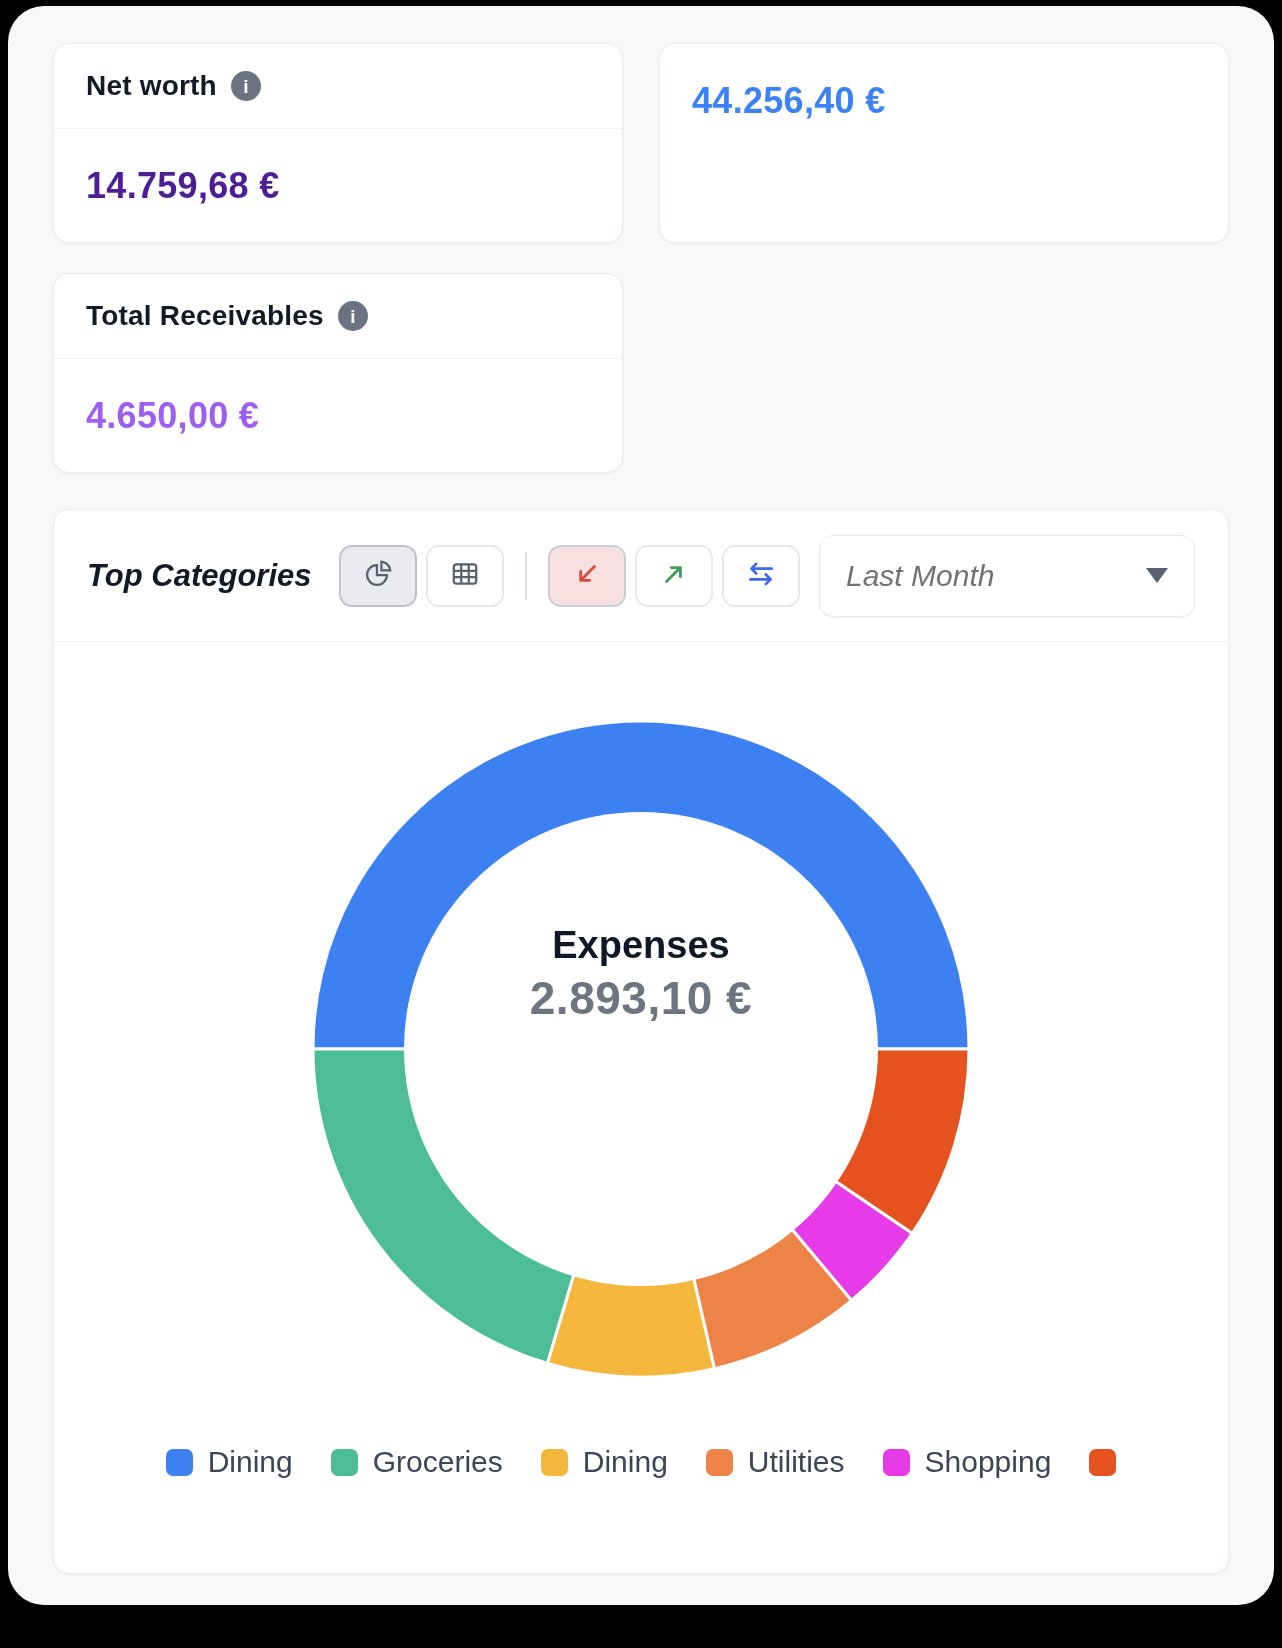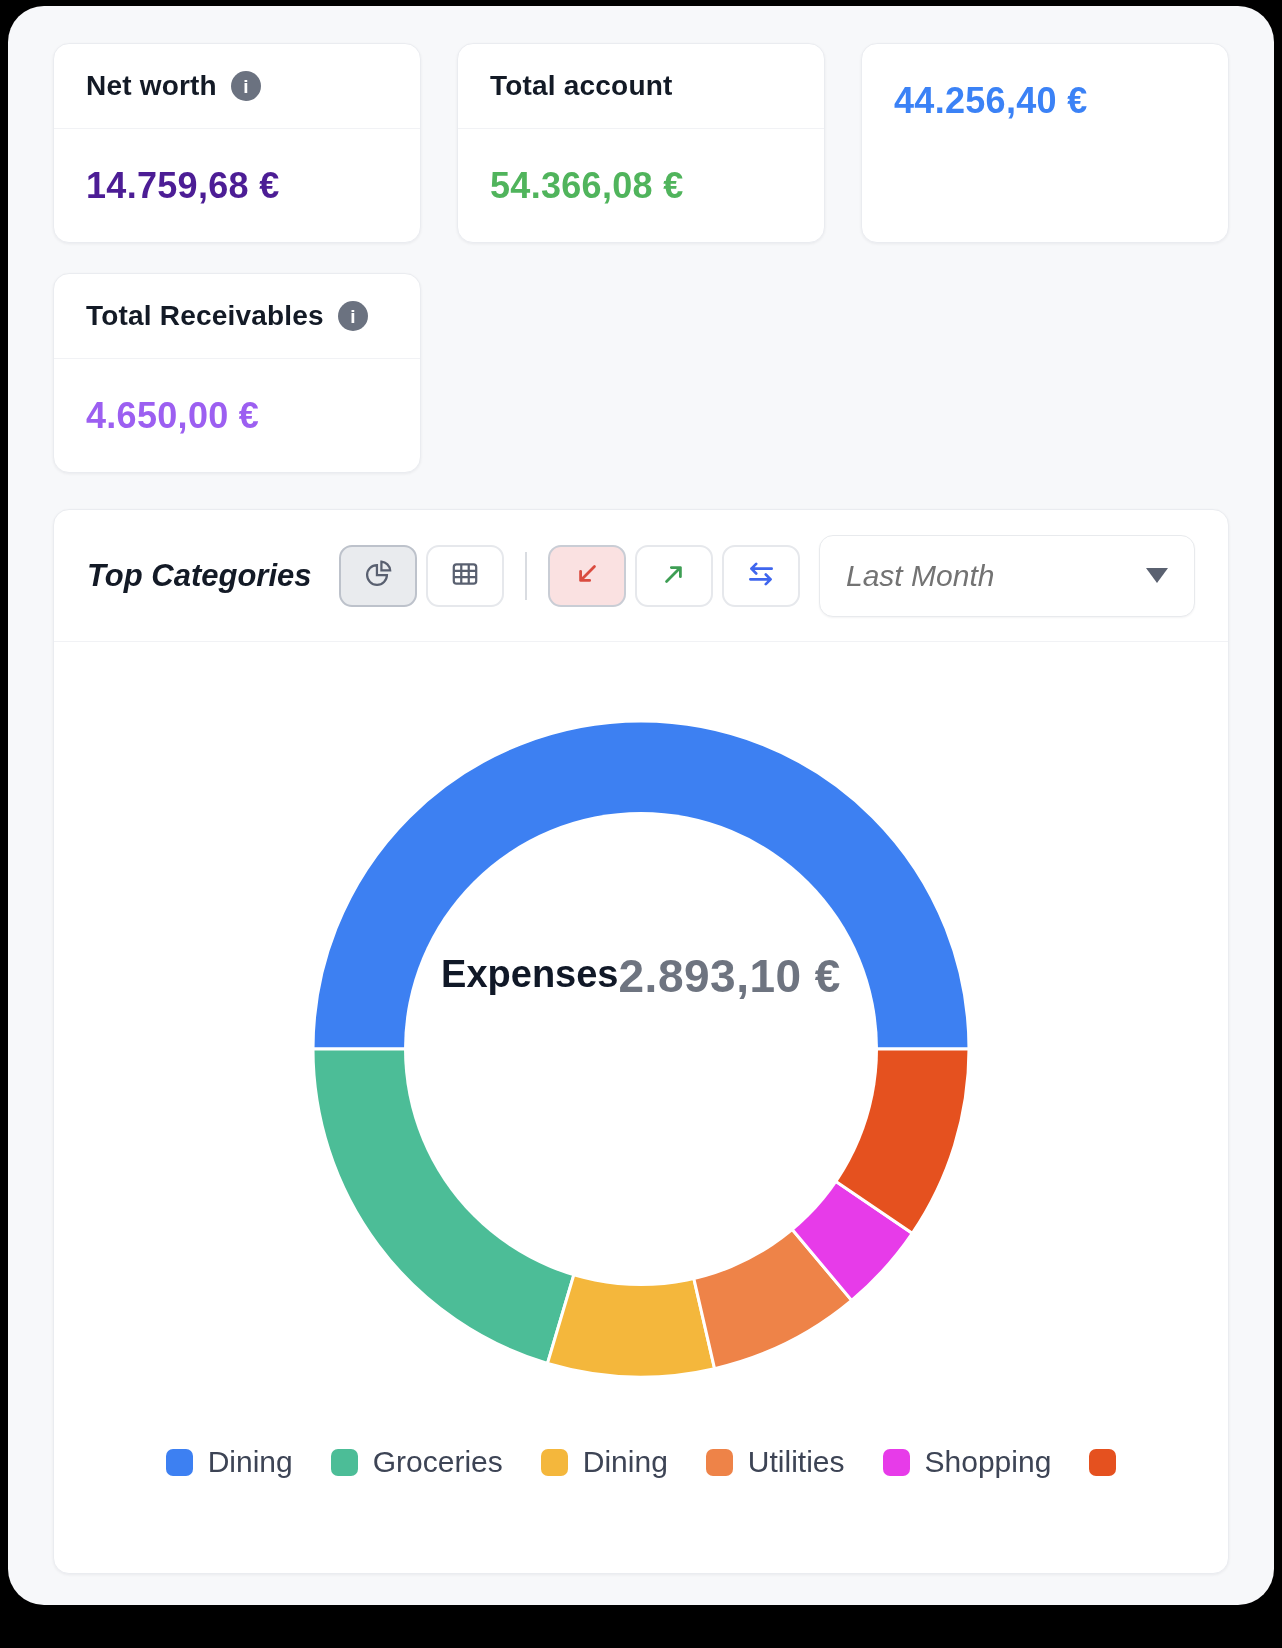--- a/index.html
+++ b/index.html
@@ -2,21 +2,21 @@
 <html><head>
 <meta charset="utf-8">
 <style>
   * { margin:0; padding:0; box-sizing:border-box; }
   html,body { width:1282px; height:1648px; background:#000; font-family:"Liberation Sans", sans-serif; }
   .app {
     position:absolute; left:8px; top:6px; width:1266px; height:1599px;
     background:#F7F8FA; border-radius:36px; padding:37px 45px 0 45px; overflow:hidden;
   }
   
-  .stats-grid { display:grid; grid-template-columns:1fr 1fr 1fr; column-gap:36px; row-gap:30px; }
+  .stats-grid { display:grid; grid-template-columns:1fr 1fr; column-gap:36px; row-gap:30px; }
   .stat-card {
     background:#fff; border:1px solid #EAECF0; border-radius:16px; height:200px;
     box-shadow:0 1px 3px rgba(16,24,40,.06); overflow:hidden;
   }
   .card-head { height:85px; display:flex; align-items:center; gap:14px; padding:0 32px; border-bottom:1px solid #F1F2F5; }
   .card-title { font-size:28px; font-weight:600; color:#131A26; letter-spacing:.2px; }
   .info-icon {
     width:30px; height:30px; border-radius:50%; background:#6B7280; color:#fff;
     display:inline-flex; align-items:center; justify-content:center;
     font-size:19px; font-weight:700; line-height:1; flex:0 0 auto;
@@ -45,21 +45,21 @@
   .dropdown-label { font-size:30px; font-weight:500; color:#737373; }
   .caret-down {
     margin-left:auto; width:0; height:0;
     border-left:11px solid transparent; border-right:11px solid transparent;
     border-top:15px solid #5A6170;
   }
   
   .donut-wrap { position:relative; width:660px; height:660px; margin:77px auto 0 auto; }
   .donut-center {
     position:absolute; left:0; top:0; width:100%; height:100%;
-    display:flex; flex-direction:row; align-items:center; justify-content:center;
+    display:flex; flex-direction:column; align-items:center; justify-content:center;
     transform:translateY(-75px); pointer-events:none;
   }
   .donut-center .label { font-size:38px; font-weight:700; color:#101827; }
   .donut-center .value { margin-top:4px; font-size:46px; font-weight:700; color:#6E7480; letter-spacing:.5px; }
   
   .legend {
     margin:66px auto 0 auto; max-width:1192px;
     display:flex; flex-wrap:wrap; justify-content:center; align-items:center;
     column-gap:38px; row-gap:33px;
   }
@@ -77,28 +77,20 @@
     <div class="stat-card">
       <div class="card-head">
         <span class="card-title">Net worth</span>
         <span class="info-icon">i</span>
       </div>
       <div class="card-body">
         <span class="card-value" style="color: #4c1d95;">14.759,68 €</span>
       </div>
     </div>
 
-    <div class="stat-card">
-      <div class="card-head">
-        <span class="card-title">Total account</span>
-      </div>
-      <div class="card-body">
-        <span class="card-value" style="color: rgb(80, 180, 92);">54.366,08 €</span>
-      </div>
-    </div>
 
     <div class="stat-card">
       <div class="card-body">
         <span class="card-value" style="color: #3b82f6;">44.256,40 €</span>
       </div>
     </div>
 
     <div class="stat-card">
       <div class="card-head">
         <span class="card-title">Total Receivables</span>

